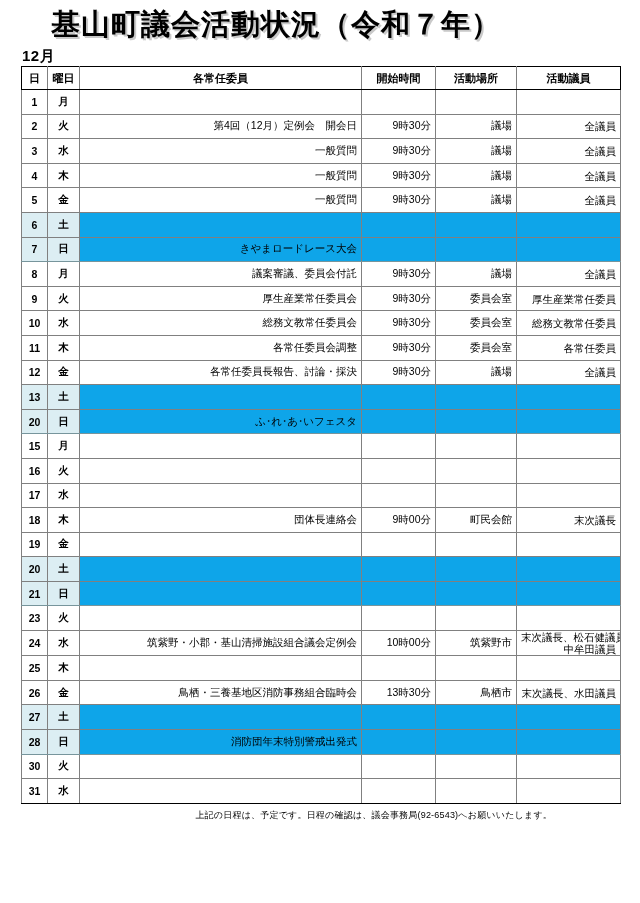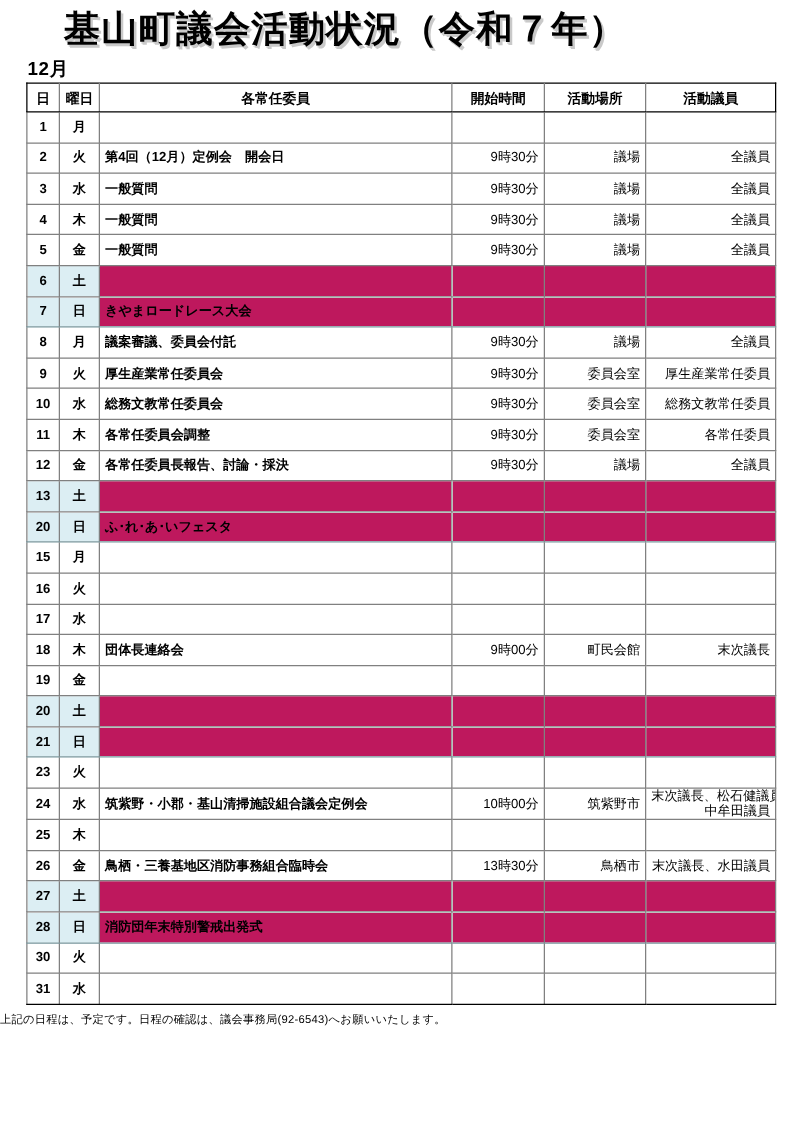--- a/index.html
+++ b/index.html
@@ -94,55 +94,54 @@
   td.cell-day,
   td.cell-dow {
     text-align: center;
     vertical-align: middle;
     font-weight: bold;
     font-size: 10.5px;
   }
   td.cell-day   { border-left: 1.4px solid #000000; }
   td.cell-dow   { border-right: 1.2px solid #6b6b6b; }
   td.cell-act {
-    text-align: left;
+    text-align: right;
     vertical-align: middle;
     font-size: 10.5px;
     white-space: nowrap;
-    font-weight: bold;
   }
   td.cell-time,
   td.cell-place,
   td.cell-member {
     text-align: right;
     vertical-align: middle;
     font-size: 9.5px;
     white-space: nowrap;
   }
   td.cell-member {
     border-right: 1.4px solid #000000;
     font-size: 9px;
     line-height: 1.15;
   }
   td.cell-member .member-line { display: block; }
 
   
-  tr.weekend td { background: #be185d; }
+  tr.weekend td { background: #0ea5e9; }
   tr.weekend td.cell-day,
   tr.weekend td.cell-dow { background: #dceef3; }
 
   
   tr.weekend-start td { border-top: 1.2px solid #77959c; }
   tr.weekend-end td   { border-bottom: 1.2px solid #77959c; }
 
   tbody tr:last-child td { border-bottom: 1.4px solid #000000; }
 
   
   .footer-note {
-    text-align: left;
+    text-align: right;
     font-size: 9px;
     margin-top: 5px;
     letter-spacing: 0.2px;
     color: #000000;
   }
 </style>
 </head>
 <body>
 
 <div class="page">

